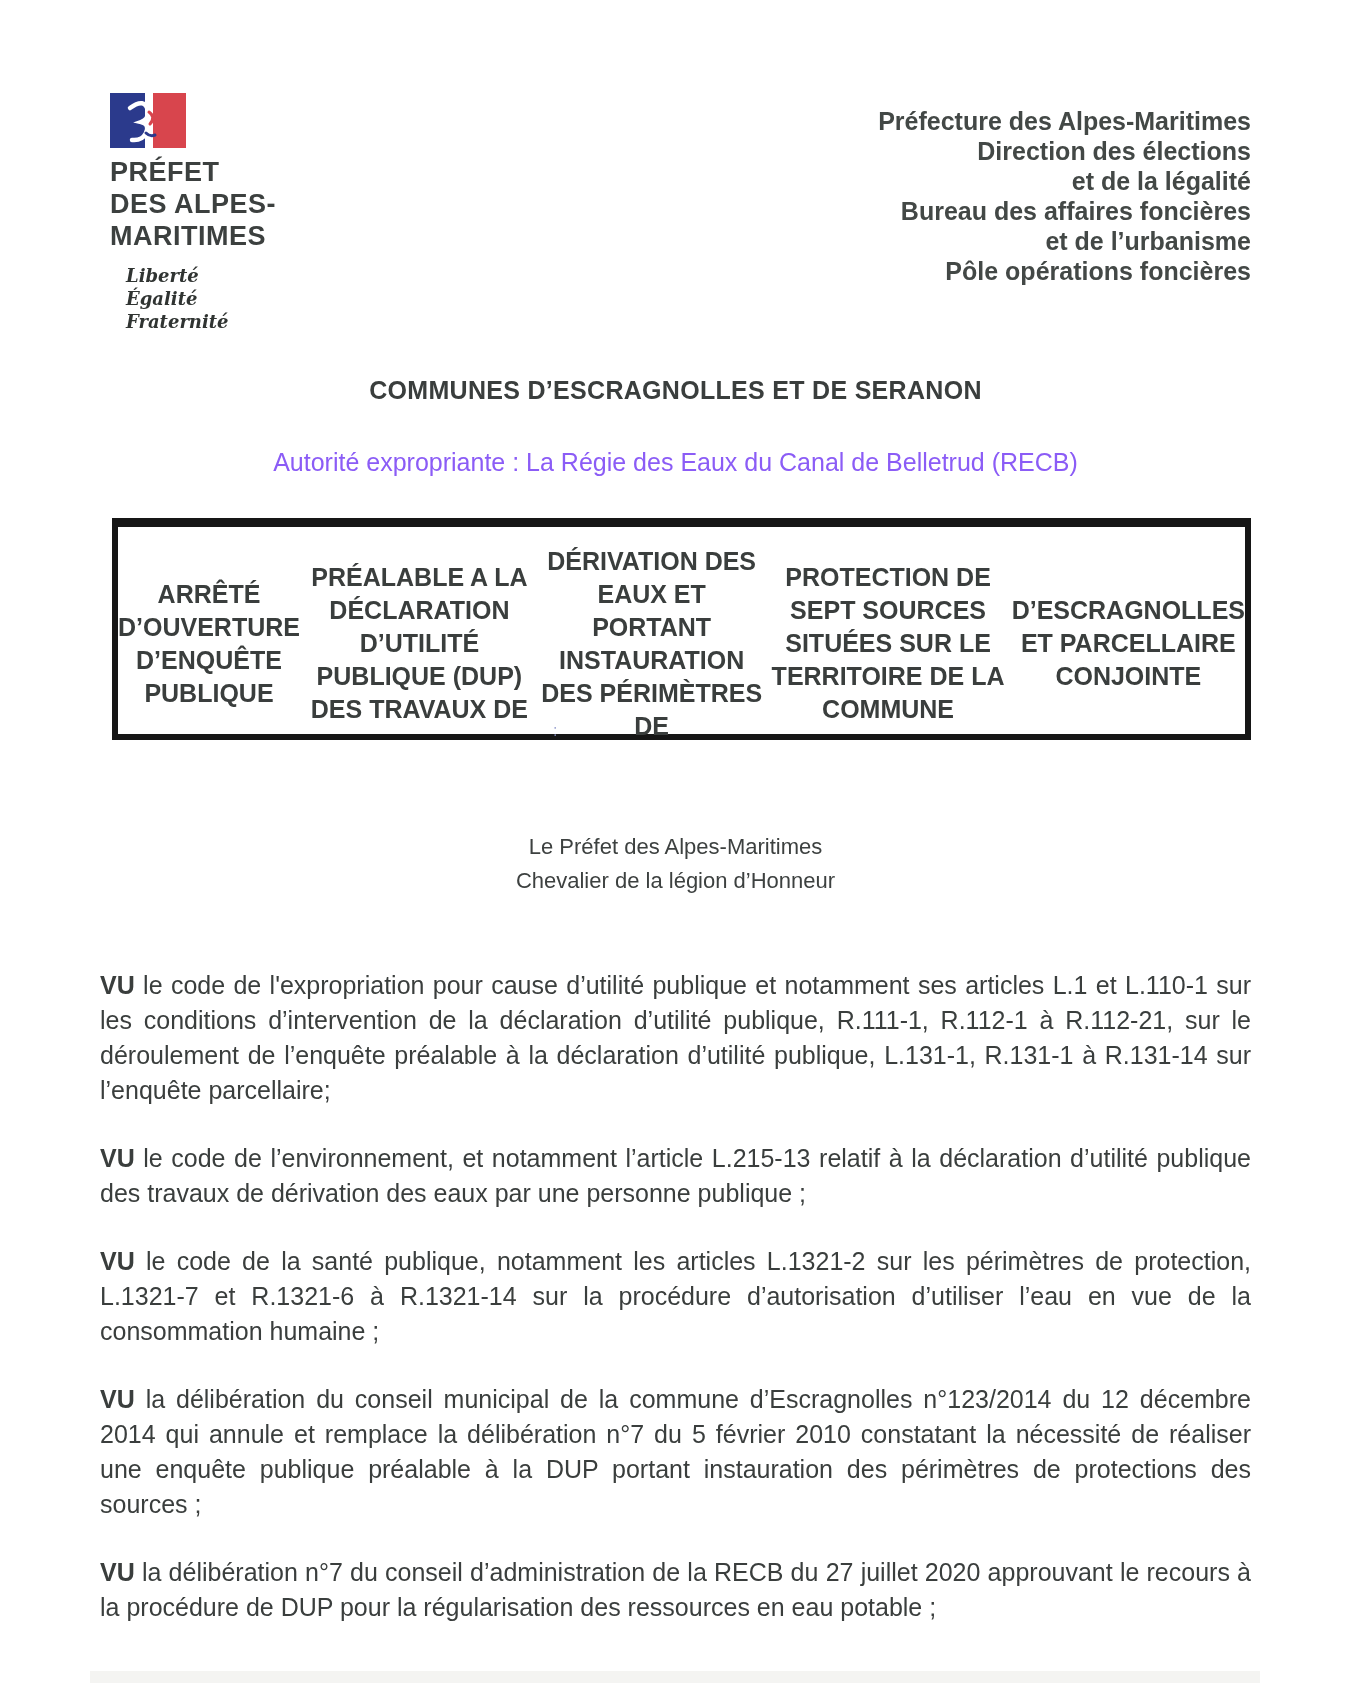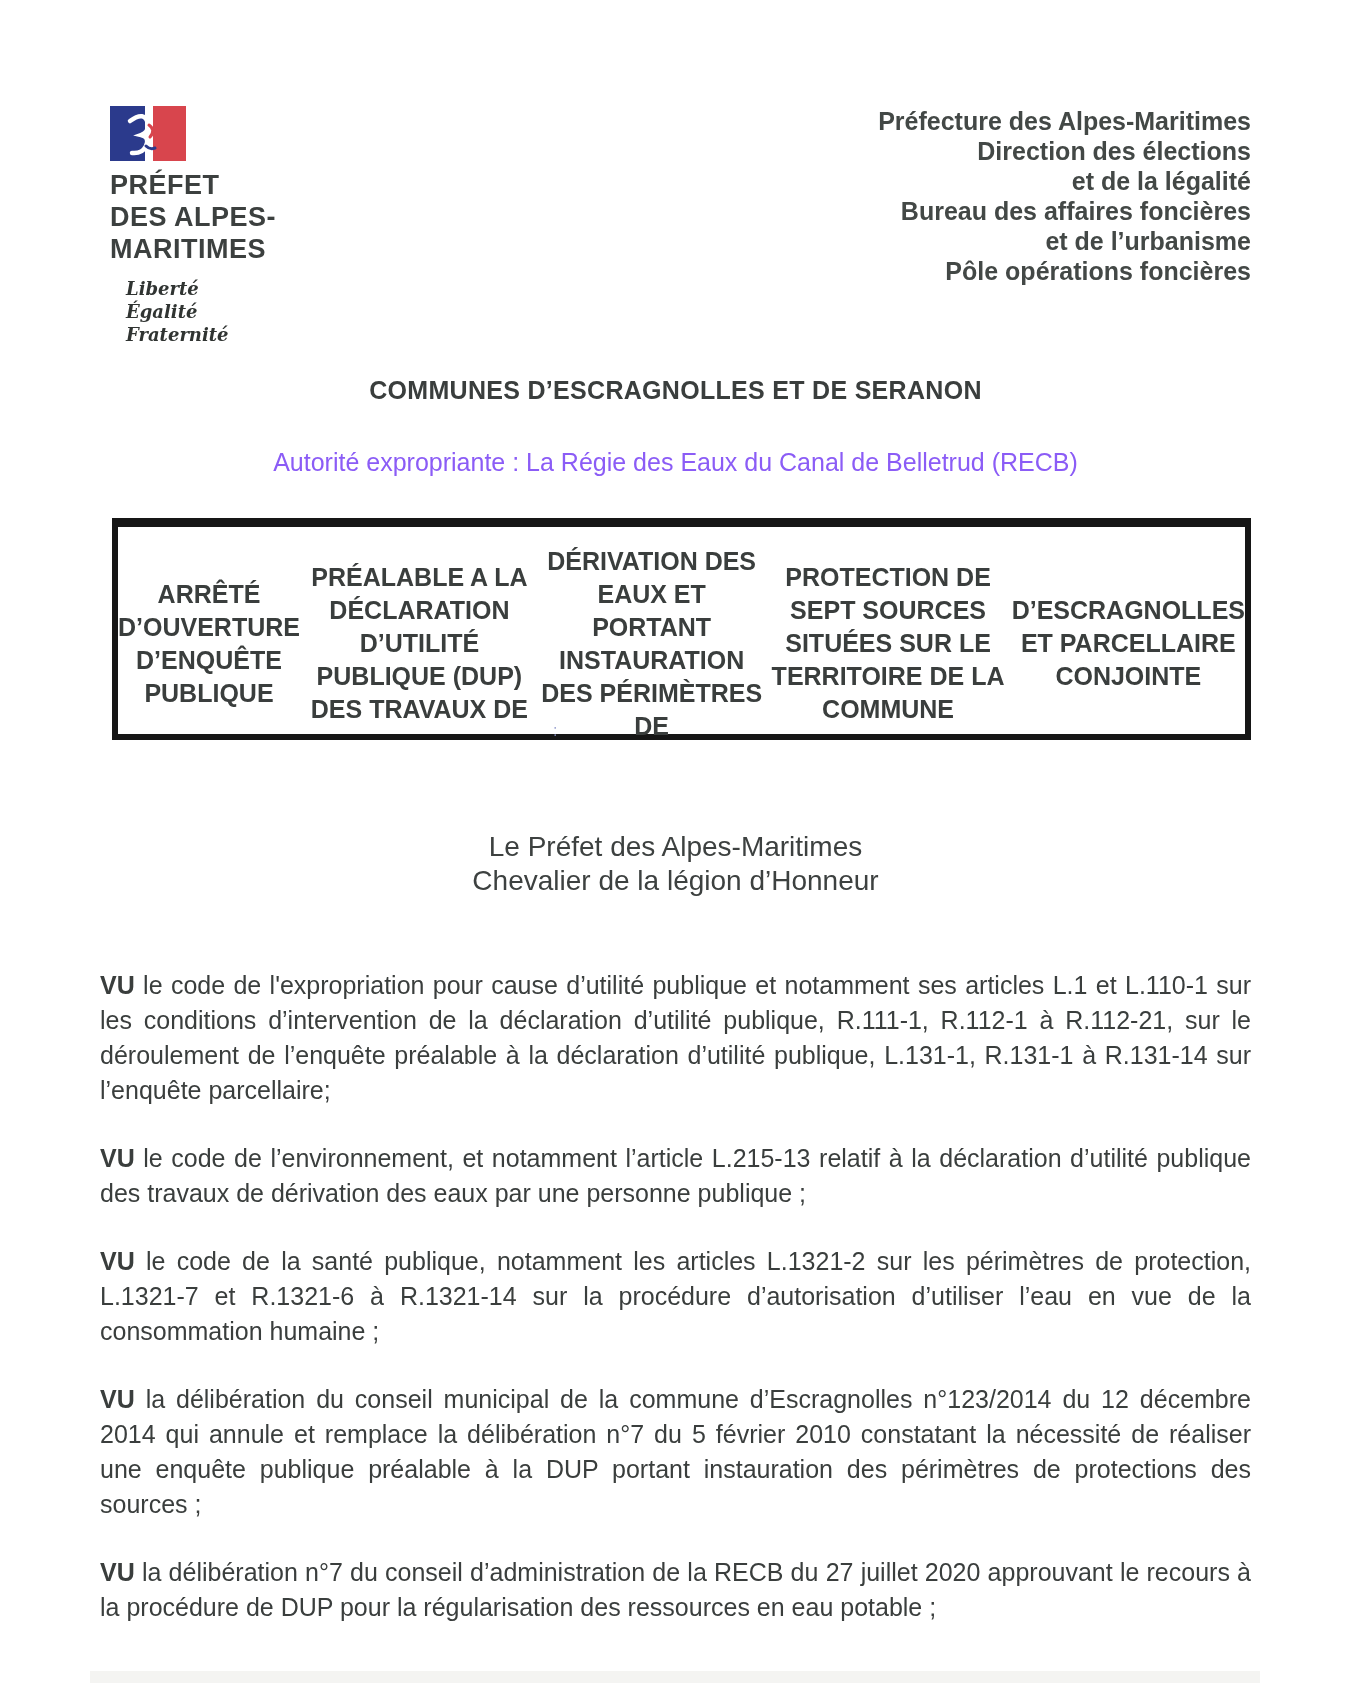--- a/index.html
+++ b/index.html
@@ -5,42 +5,42 @@
   html,body{margin:0;padding:0;background:#ffffff;}
   .page{
     position:relative;
     width:1351px;height:1687px;
     background:#ffffff;
     font-family:"Liberation Sans", sans-serif;
     color:#3b3f3e;
     overflow:hidden;
   }
   
-  .logo-block{position:absolute;left:110px;top:106px;width:260px;}
+  .logo-block{position:absolute;left:110px;top:93px;width:260px;}
   .flag{display:block;}
   .logo-title{font-weight:bold;font-size:27px;line-height:32px;letter-spacing:0.5px;color:#3c403f;margin-top:8px;}
   .motto{font-family:"DejaVu Serif", serif;font-style:italic;font-weight:bold;font-size:18px;line-height:23px;margin-top:12px;color:#303432;margin-left:16px;}
   .header-right{
     position:absolute;right:100px;top:106px;text-align:right;
     font-weight:bold;font-size:25px;line-height:30px;color:#434846;
   }
   
   .communes{position:absolute;left:100px;top:376px;width:1151px;text-align:center;font-weight:bold;font-size:25px;color:#3a3e3d;letter-spacing:0.3px;}
   .authority{position:absolute;left:100px;top:448px;width:1151px;text-align:center;font-weight:normal;font-size:25px;color:#8b5cf6;}
   
   .title-box{
     position:absolute;left:112px;top:518px;width:1139px;height:222px;
     border:6px solid #161616;border-top-width:9px;box-sizing:border-box;
     display:flex;justify-content:center;align-items:center;
     text-align:center;font-weight:bold;font-size:25px;line-height:33px;color:#3a3e3d;
     padding-top:26px;
   }
   .scan-colon{position:absolute;left:553px;top:722px;font-size:16px;color:#8a93c8;opacity:.8;}
   
-  .salutation{position:absolute;left:100px;top:830px;width:1151px;text-align:center;font-size:28px;line-height:34px;color:#3d4140;}
+  .salutation{position:absolute;left:100px;top:830px;width:1151px;text-align:center;font-size:22px;line-height:34px;color:#3d4140;}
   
   .body-text{position:absolute;left:100px;top:968px;width:1151px;font-size:25px;line-height:35px;color:#3a3e3d;}
   .para{margin:0 0 33px 0;text-align:justify;}
   .para b{font-weight:bold;}
   .scan-artifact{position:absolute;left:90px;bottom:4px;width:1170px;height:12px;background:#f4f4f2;}
 </style>
 </head>
 <body>
 
 <div class="page">

